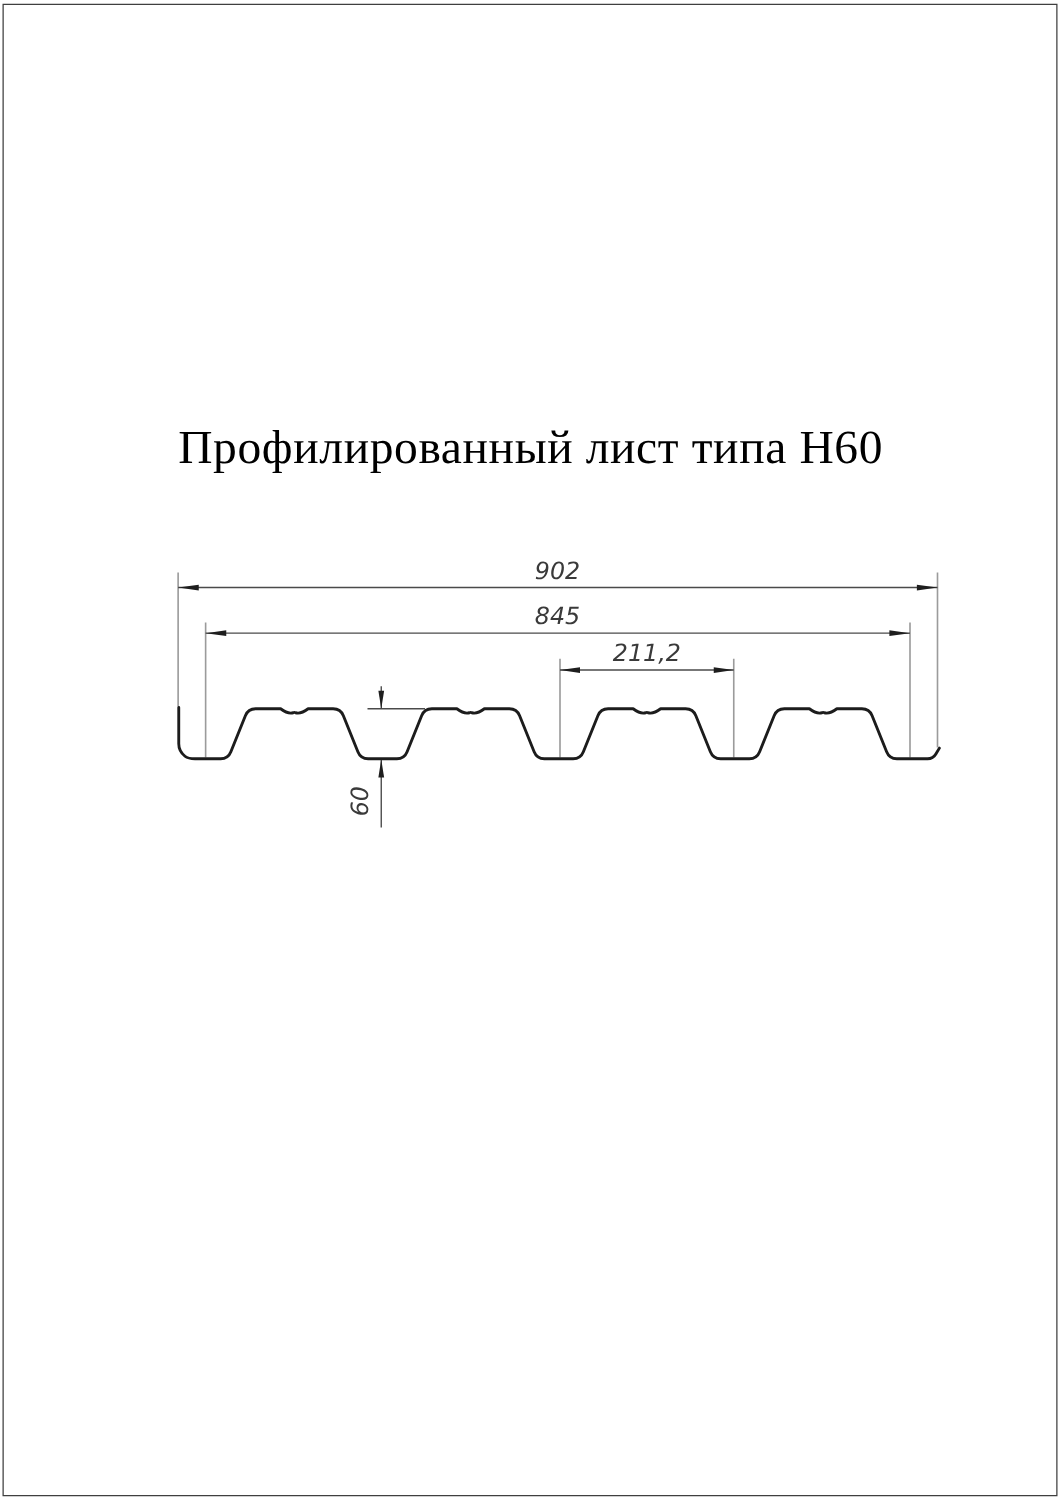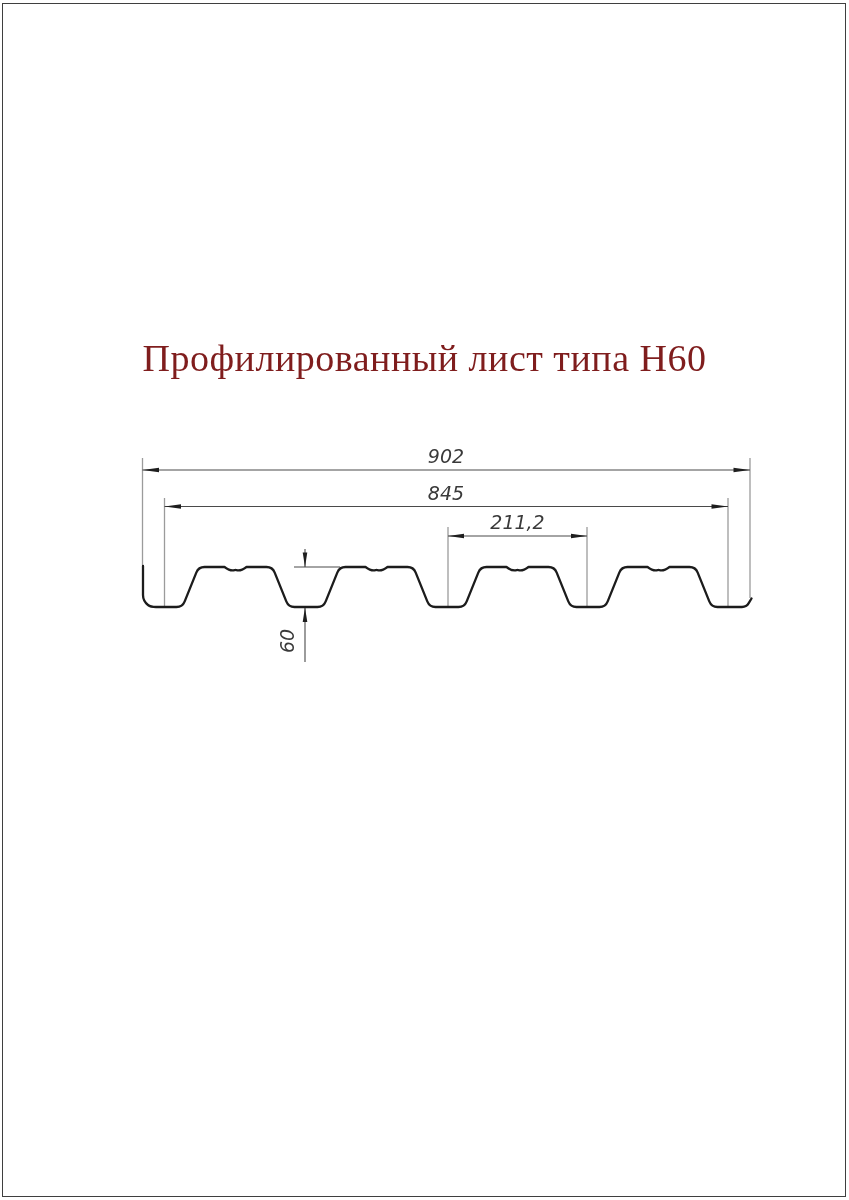--- a/index.html
+++ b/index.html
@@ -26,21 +26,21 @@
   }
   .drawing-title {
     position: absolute;
     top: 336px;
     left: 0;
     width: 100%;
     text-align: center;
     font-family: "Liberation Serif", serif;
     font-size: 38px;
     font-weight: 400;
-    color: #7f1d1d;
+    color: #000000;
     letter-spacing: 0.5px;
     white-space: nowrap;
   }
   svg.drawing {
     position: absolute;
     left: 0;
     top: 0;
   }
   .profile-line {
     fill: none;

